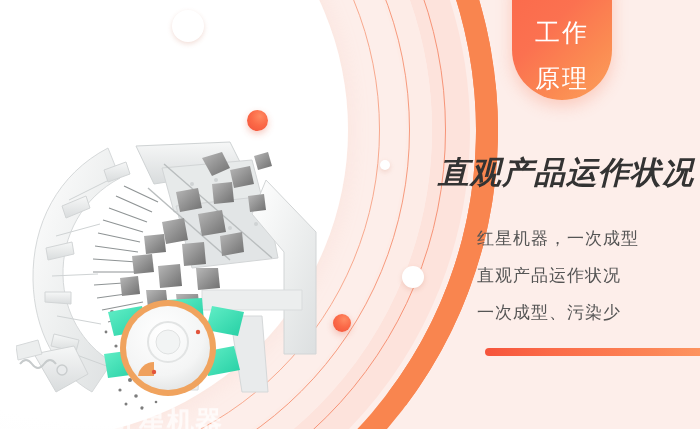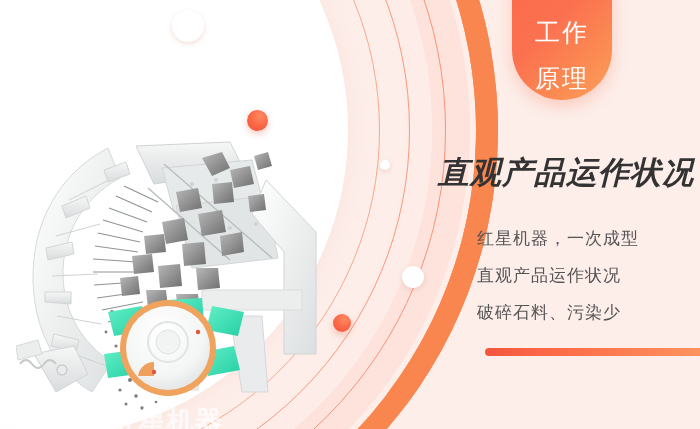--- a/index.html
+++ b/index.html
@@ -287,18 +287,18 @@
   <div id="badge">
     <span class="bline">工作</span>
     <span class="bline">原理</span>
   </div>
 
   <div id="headline">直观产品运作状况</div>
 
   <div id="bullets">
     <div class="bullet">红星机器，一次成型</div>
     <div class="bullet">直观产品运作状况</div>
-    <div class="bullet">破碎石料、污染少</div>
+    <div class="bullet">一次成型、污染少</div>
   </div>
 
   <div id="accent-bar"></div>
 
 </div>
 
 </body></html>

